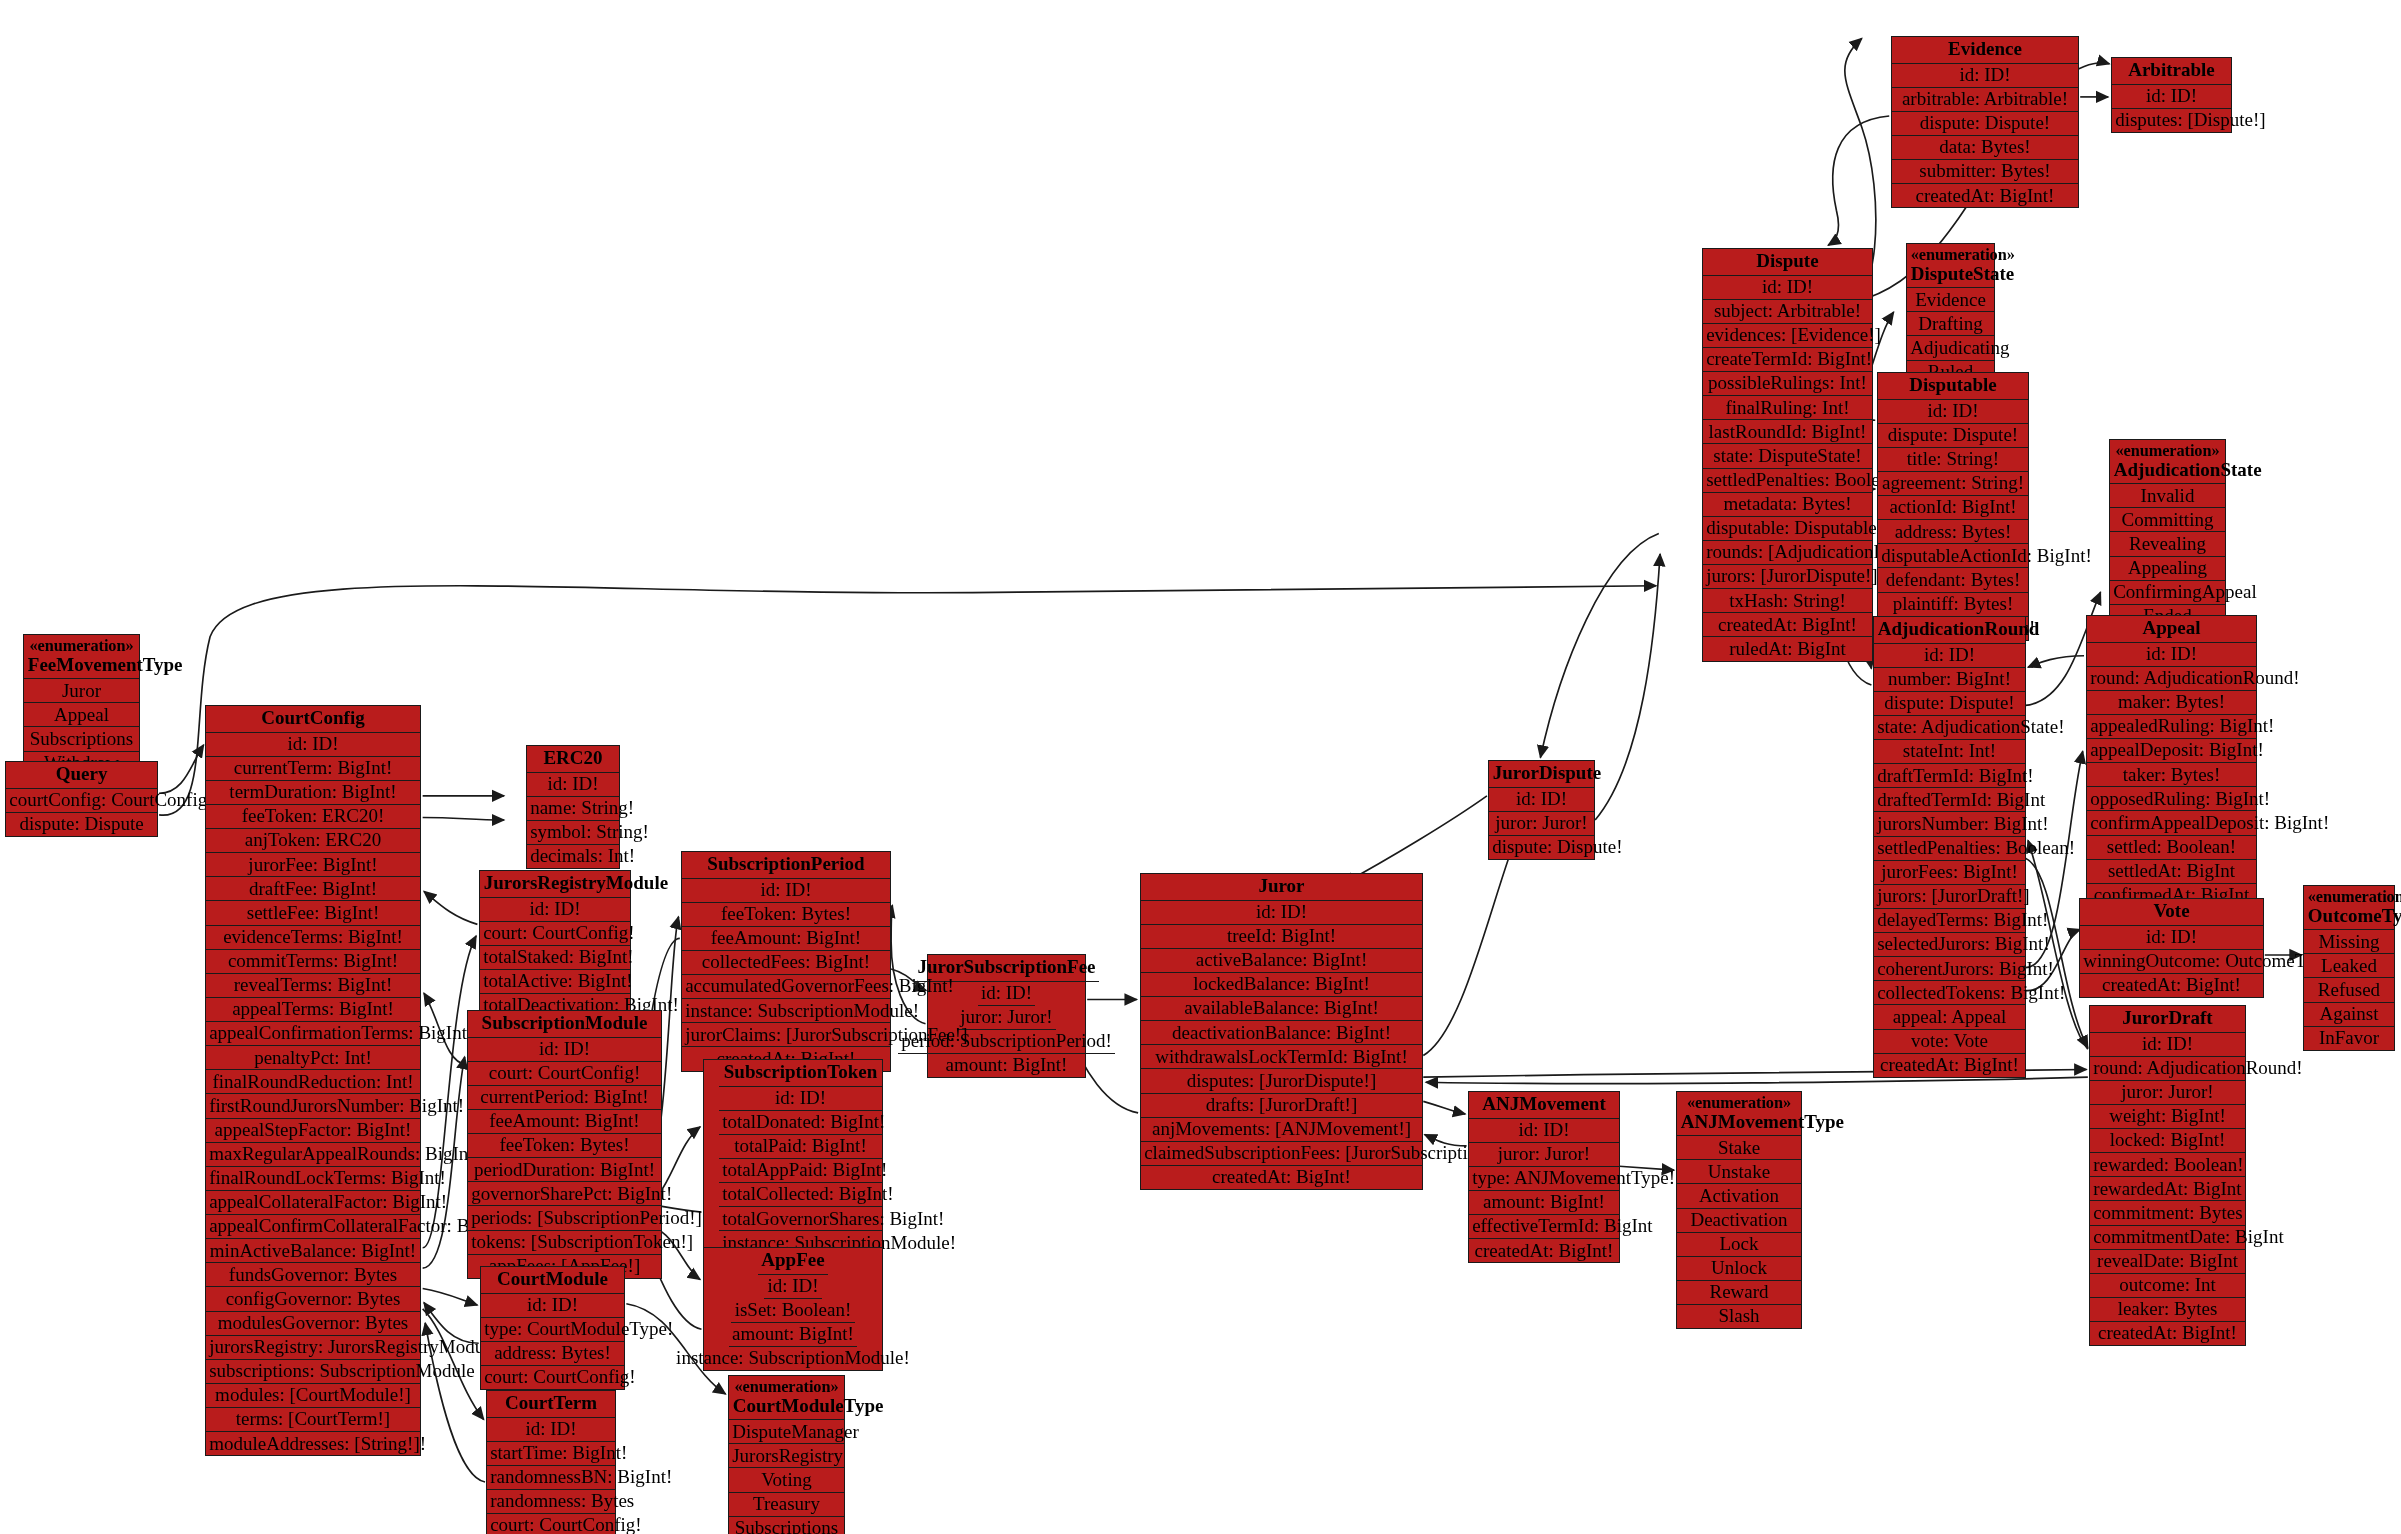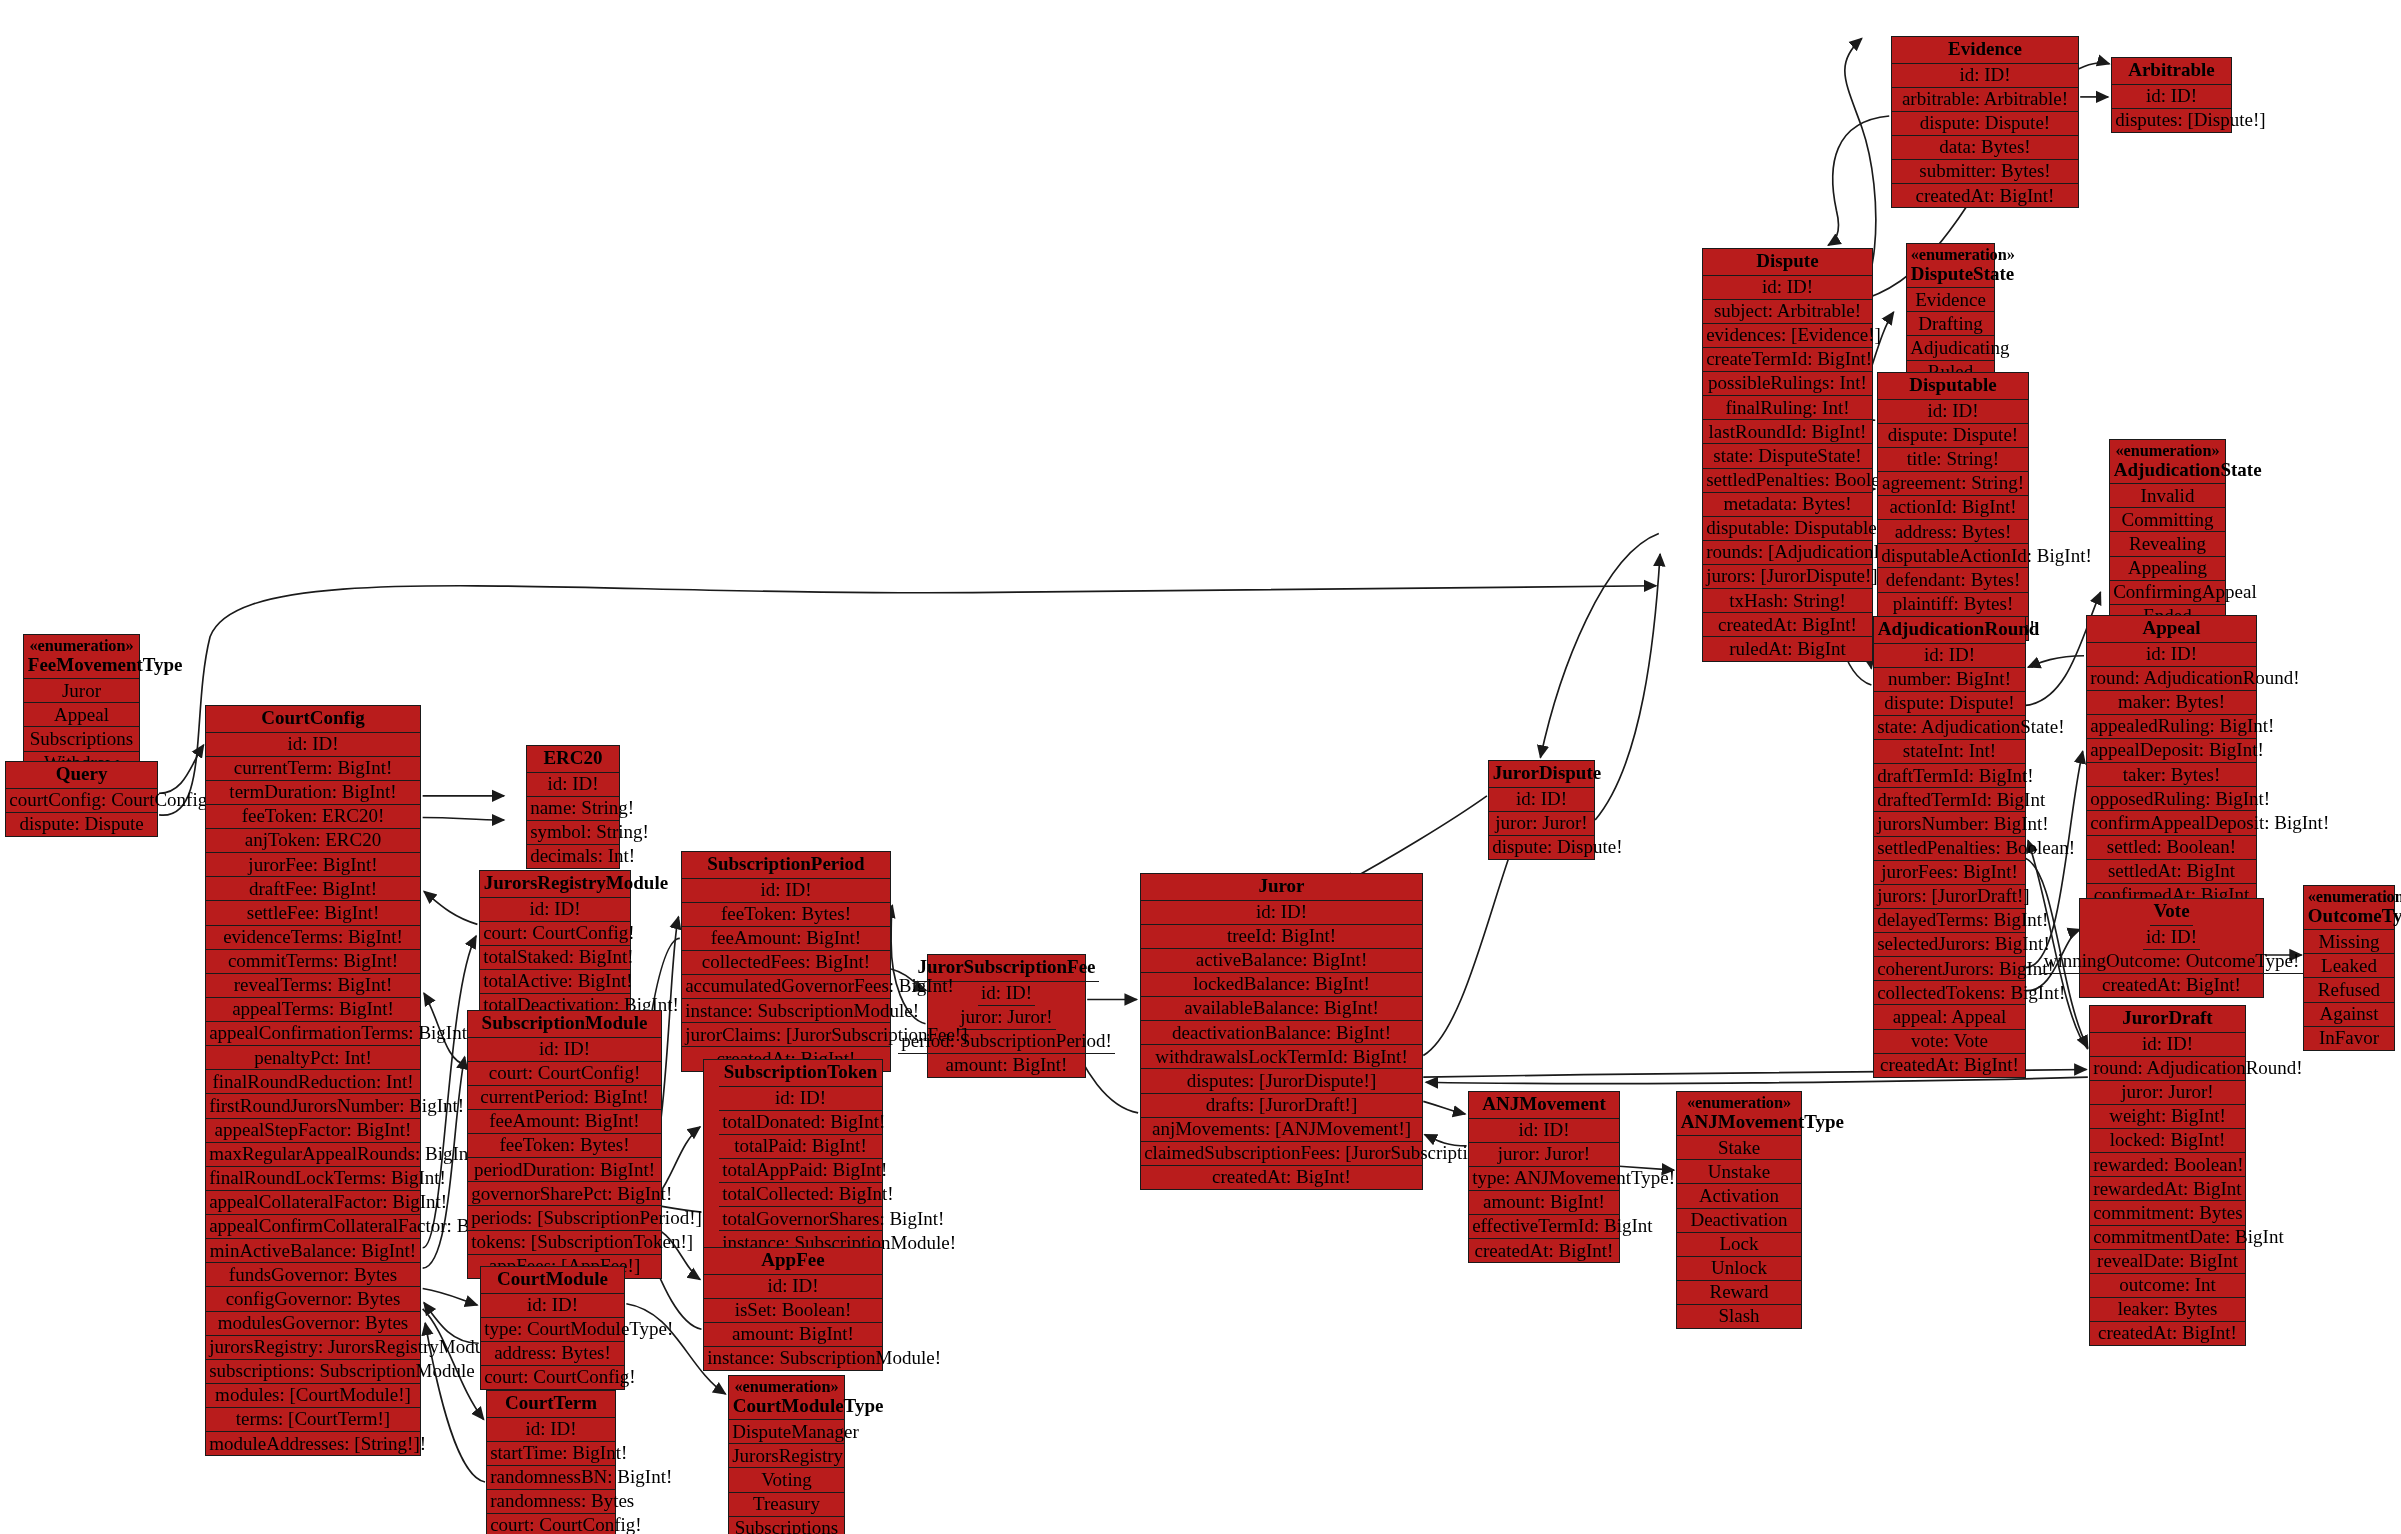--- a/index.html
+++ b/index.html
@@ -264,21 +264,21 @@
       <div class="row">appealedRuling: BigInt!</div>
       <div class="row">appealDeposit: BigInt!</div>
       <div class="row">taker: Bytes!</div>
       <div class="row">opposedRuling: BigInt!</div>
       <div class="row">confirmAppealDeposit: BigInt!</div>
       <div class="row">settled: Boolean!</div>
       <div class="row">settledAt: BigInt</div>
       <div class="row">confirmedAt: BigInt</div>
       <div class="row">createdAt: BigInt!</div>
     </div>
-    <div class="node f30" style="left: 2079px; top: 898px; width: 185px; align-items: center;">
+    <div class="node f30" style="left: 2079px; top: 898px; width: 185px;">
       <div class="hdr"><span>Vote</span></div>
       <div class="row">id: ID!</div>
       <div class="row">winningOutcome: OutcomeType!</div>
       <div class="row">createdAt: BigInt!</div>
     </div>
     <div class="node f30" style="left: 2303px; top: 885px; width: 92px;">
       <div class="hdr"><span class="stereo">«enumeration»</span><span>OutcomeType</span></div>
       <div class="row">Missing</div>
       <div class="row">Leaked</div>
       <div class="row">Refused</div>
@@ -451,21 +451,21 @@
     <div class="node f30" style="left: 703px; top: 1059px; width: 180px; padding-left: 15px;">
       <div class="hdr"><span>SubscriptionToken</span></div>
       <div class="row">id: ID!</div>
       <div class="row">totalDonated: BigInt!</div>
       <div class="row">totalPaid: BigInt!</div>
       <div class="row">totalAppPaid: BigInt!</div>
       <div class="row">totalCollected: BigInt!</div>
       <div class="row">totalGovernorShares: BigInt!</div>
       <div class="row">instance: SubscriptionModule!</div>
     </div>
-    <div class="node f30" style="left: 703px; top: 1247px; width: 180px;">
+    <div class="node f30" style="left: 703px; top: 1247px; width: 180px; align-items: center;">
       <div class="hdr"><span>AppFee</span></div>
       <div class="row">id: ID!</div>
       <div class="row">isSet: Boolean!</div>
       <div class="row">amount: BigInt!</div>
       <div class="row">instance: SubscriptionModule!</div>
     </div>
     <div class="node f30" style="left: 728px; top: 1375px; width: 117px;">
       <div class="hdr"><span class="stereo">«enumeration»</span><span>CourtModuleType</span></div>
       <div class="row">DisputeManager</div>
       <div class="row">JurorsRegistry</div>

